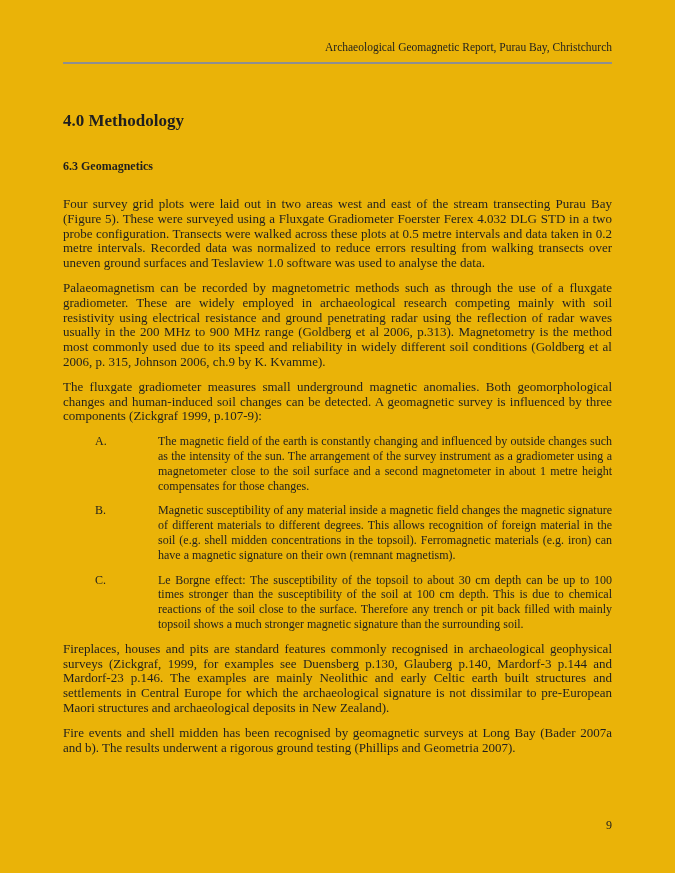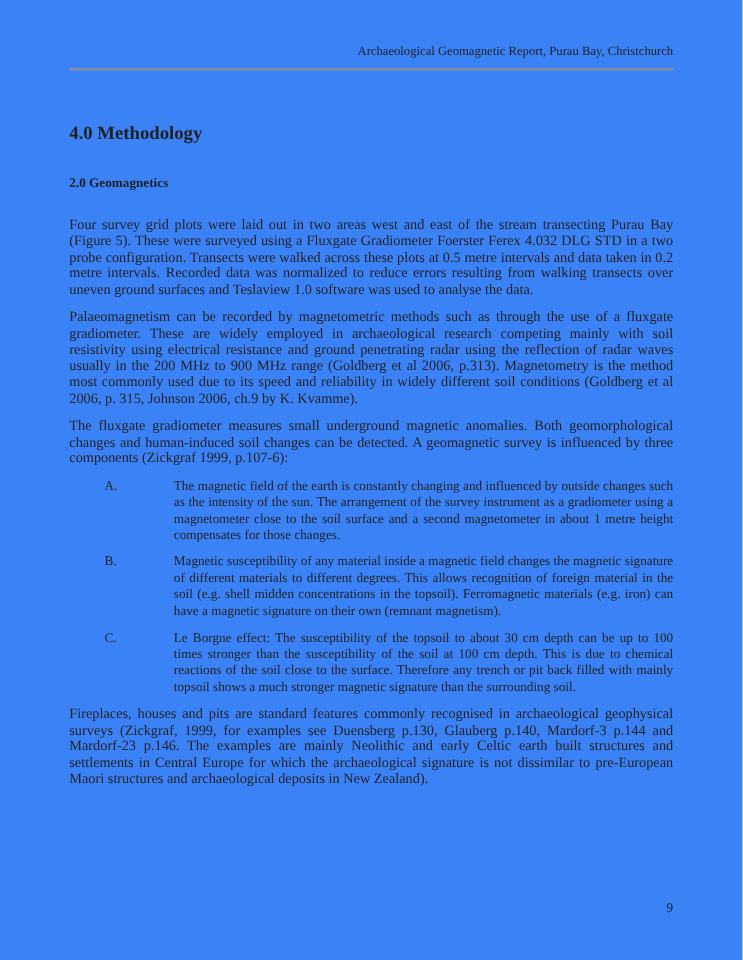--- a/index.html
+++ b/index.html
@@ -1,20 +1,20 @@
 <!DOCTYPE html>
 <html><head>
 <meta charset="utf-8">
 <style>
   html, body { margin: 0; padding: 0; background: #ffffff; }
   .page {
     position: relative;
     width: 675px;
     height: 873px;
-    background: #3b82f6;
+    background: #eab308;
     box-sizing: border-box;
     padding: 40px 63px 0 63px;
     font-family: "Liberation Serif", serif;
     color: #1f1f1f;
     overflow: hidden;
   }
   .header {
     text-align: right;
     font-size: 11.5px;
     line-height: 14px;
@@ -68,41 +68,42 @@
 <body>
 
 <div class="page">
 
   <div class="header">
     <span>Archaeological Geomagnetic Report, Purau Bay, Christchurch</span>
   </div>
 
   <div class="section-heading">4.0 Methodology</div>
 
-  <div class="subsection-heading">2.0 Geomagnetics</div>
+  <div class="subsection-heading">6.3 Geomagnetics</div>
 
   <p class="para first">Four survey grid plots were laid out in two areas west and east of the stream transecting Purau Bay (Figure 5).  These were surveyed using a Fluxgate Gradiometer Foerster Ferex 4.032 DLG STD in a two probe configuration.  Transects were walked across these plots at 0.5 metre intervals and data taken in 0.2 metre intervals.  Recorded data was normalized to reduce errors resulting from walking transects over uneven ground surfaces and Teslaview 1.0 software was used to analyse the data.</p>
 
   <p class="para">Palaeomagnetism can be recorded by magnetometric methods such as through the use of a fluxgate gradiometer. These are widely employed in archaeological research competing mainly with soil resistivity using electrical resistance and ground penetrating radar using the reflection of radar waves usually in the 200 MHz to 900 MHz range (Goldberg et al 2006, p.313).  Magnetometry is the method most commonly used due to its speed and reliability in widely different soil conditions (Goldberg et al 2006, p. 315, Johnson 2006, ch.9 by K. Kvamme).</p>
 
-  <p class="para">The fluxgate gradiometer measures small underground magnetic anomalies.   Both geomorphological changes and human-induced soil changes can be detected.  A geomagnetic survey is influenced by three components (Zickgraf 1999, p.107-6):</p>
+  <p class="para">The fluxgate gradiometer measures small underground magnetic anomalies.   Both geomorphological changes and human-induced soil changes can be detected.  A geomagnetic survey is influenced by three components (Zickgraf 1999, p.107-9):</p>
 
   <div class="list">
     <div class="list-item">
       <span class="list-marker">A.</span>
       <span class="list-text">The magnetic field of the earth is constantly changing and influenced by outside changes such as the intensity of the sun.  The arrangement of the survey instrument as a gradiometer using a magnetometer close to the soil surface and a second magnetometer in about 1 metre height compensates for those changes.</span>
     </div>
     <div class="list-item">
       <span class="list-marker">B.</span>
       <span class="list-text">Magnetic susceptibility of any material inside a magnetic field changes the magnetic signature of different materials to different degrees.  This allows recognition of foreign material in the soil (e.g. shell midden concentrations in the topsoil).  Ferromagnetic materials (e.g. iron) can have a magnetic signature on their own (remnant magnetism).</span>
     </div>
     <div class="list-item">
       <span class="list-marker">C.</span>
       <span class="list-text">Le Borgne effect: The susceptibility of the topsoil to about 30 cm depth can be up to 100 times stronger than the susceptibility of the soil at 100 cm depth. This is due to chemical reactions of the soil close to the surface. Therefore any trench or pit back filled with mainly topsoil shows a much stronger magnetic signature than the surrounding soil.</span>
     </div>
   </div>
 
   <p class="para">Fireplaces, houses and pits are standard features commonly recognised in archaeological geophysical surveys (Zickgraf, 1999, for examples see Duensberg p.130, Glauberg p.140, Mardorf-3 p.144 and Mardorf-23 p.146.  The examples are mainly Neolithic and early Celtic earth built structures and settlements in Central Europe for which the archaeological signature is not dissimilar to pre-European Maori structures and archaeological deposits in New Zealand).</p>
 
+  <p class="para">Fire events and shell midden has been recognised by geomagnetic surveys at Long Bay (Bader 2007a and b). The results underwent a rigorous ground testing (Phillips and Geometria 2007).</p>
 
   <div class="page-number">9</div>
 
 </div>
 
 </body></html>

